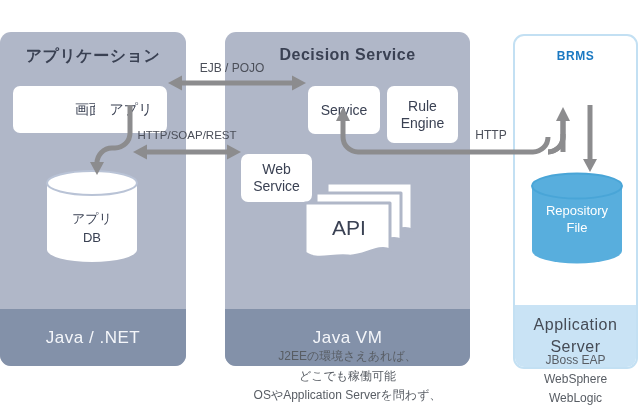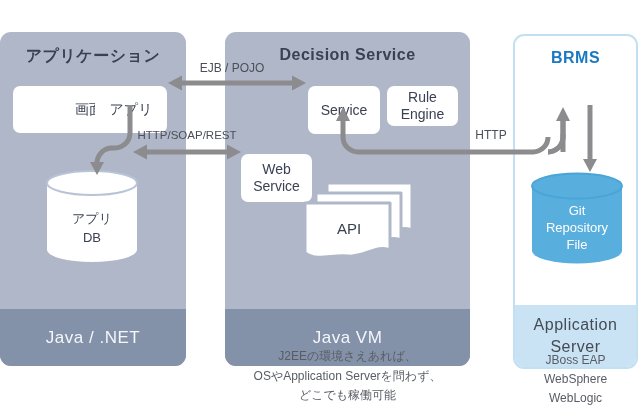--- a/index.html
+++ b/index.html
@@ -6,37 +6,37 @@
   .stage{
     position:relative;width:644px;height:409px;background:#ffffff;
     font-family:"Liberation Sans","DejaVu Sans",sans-serif;overflow:hidden;
   }
   .panel{position:absolute;background:#B0B7C8;border-radius:11px;margin-top:28px;}
   .panel.brms{background:#ffffff;border:2px solid #C3E0F3;box-sizing:border-box;}
   .panel-title{
     position:absolute;left:0;right:0;top:14px;text-align:center;
     font-size:16px;font-weight:bold;color:#3A4153;letter-spacing:.5px;
   }
-  .panel.brms .panel-title{color:#1B79C2;font-size:16px;top:13px;}
+  .panel.brms .panel-title{color:#1B79C2;font-size:12px;top:13px;}
   .wbox{
     position:absolute;background:#ffffff;border-radius:7px;color:#3A4153;
     font-size:14px;line-height:17px;display:flex;align-items:center;
     justify-content:center;text-align:center;
   }
   .bluebox{background:#58AEDD;color:#ffffff;border-radius:5px;font-size:14px;line-height:18px;}
   .footer{
     position:absolute;left:0;right:0;bottom:0;height:57px;background:#8391A9;
     border-radius:0 0 11px 11px;display:flex;flex-direction:column;align-items:center;
     justify-content:center;color:#F4F6FA;font-size:17px;letter-spacing:.5px;text-align:center;
   }
   .panel.brms .footer{height:62px;background:#C9E3F5;color:#454B55;font-size:16px;line-height:22px;border-radius:0 0 9px 9px;}
   .overlay{position:absolute;left:0;top:0;pointer-events:none;}
   .cyl-label{position:absolute;text-align:center;font-size:13px;color:#3A4153;line-height:19px;}
   .cyl-label.blue{color:#ffffff;line-height:17px;}
-  .api-label{position:absolute;font-size:15px;color:#3A4153;transform:translate(-50%,-50%);}
+  .api-label{position:absolute;font-size:21px;color:#3A4153;transform:translate(-50%,-50%);}
   .lbl{
     position:absolute;transform:translateX(-50%);font-weight:normal;color:#4B4F59;
     white-space:nowrap;font-size:12px;
   }
   .note{position:absolute;text-align:center;color:#585D64;font-size:12px;}
   .note.mid{line-height:19.5px;}
   .note.right{line-height:19px;}
 </style>
 </head>
 <body>
@@ -54,21 +54,21 @@
     <div class="footer">
       <span>Java / .NET</span>
     </div>
   </div>
 
   <div class="panel" style="left:225px;top:4px;width:245px;height:334px;">
     <div class="panel-title">Decision Service</div>
     <div class="wbox" style="left:83px;top:54px;width:72px;height:48px;">
       <span>Service</span>
     </div>
-    <div class="wbox" style="left:162px;top:54px;width:71px;height:40px;">
+    <div class="wbox" style="left:162px;top:54px;width:71px;height:57px;">
       <div>
         <div>Rule</div>
         <div>Engine</div>
       </div>
     </div>
     <div class="wbox" style="left:16px;top:122px;width:71px;height:48px;">
       <div>
         <div>Web</div>
         <div>Service</div>
       </div>
@@ -127,34 +127,33 @@
       <polygon points="556,121 570,121 563,107"></polygon>
       <polygon points="583,159 597,159 590,172"></polygon>
     </g>
   </svg>
 
   <div class="cyl-label" style="left:47px;top:209px;width:90px;">
     <div>アプリ</div>
     <div>DB</div>
   </div>
   <div class="cyl-label blue" style="left:532px;top:202px;width:90px;">
-    <div>Git</div>
     <div>Repository</div>
     <div>File</div>
   </div>
   <div class="api-label" style="left:349px;top:228px;">API</div>
 
   <div class="lbl" style="left:232px;top:61px;">EJB / POJO</div>
   <div class="lbl" style="left:187px;top:129px;font-size:11.5px;">HTTP/SOAP/REST</div>
   <div class="lbl" style="left:491px;top:128px;">HTTP</div>
 
   <div class="note mid" style="left:225px;top:347px;width:245px;">
     <div>J2EEの環境さえあれば、</div>
+    <div>どこでも稼働可能</div>
     <div>OSやApplication Serverを問わず、</div>
-    <div>どこでも稼働可能</div>
   </div>
   <div class="note right" style="left:513px;top:351px;width:125px;">
     <div>JBoss EAP</div>
     <div>WebSphere</div>
     <div>WebLogic</div>
   </div>
 
 </div>
 
 </body></html>

